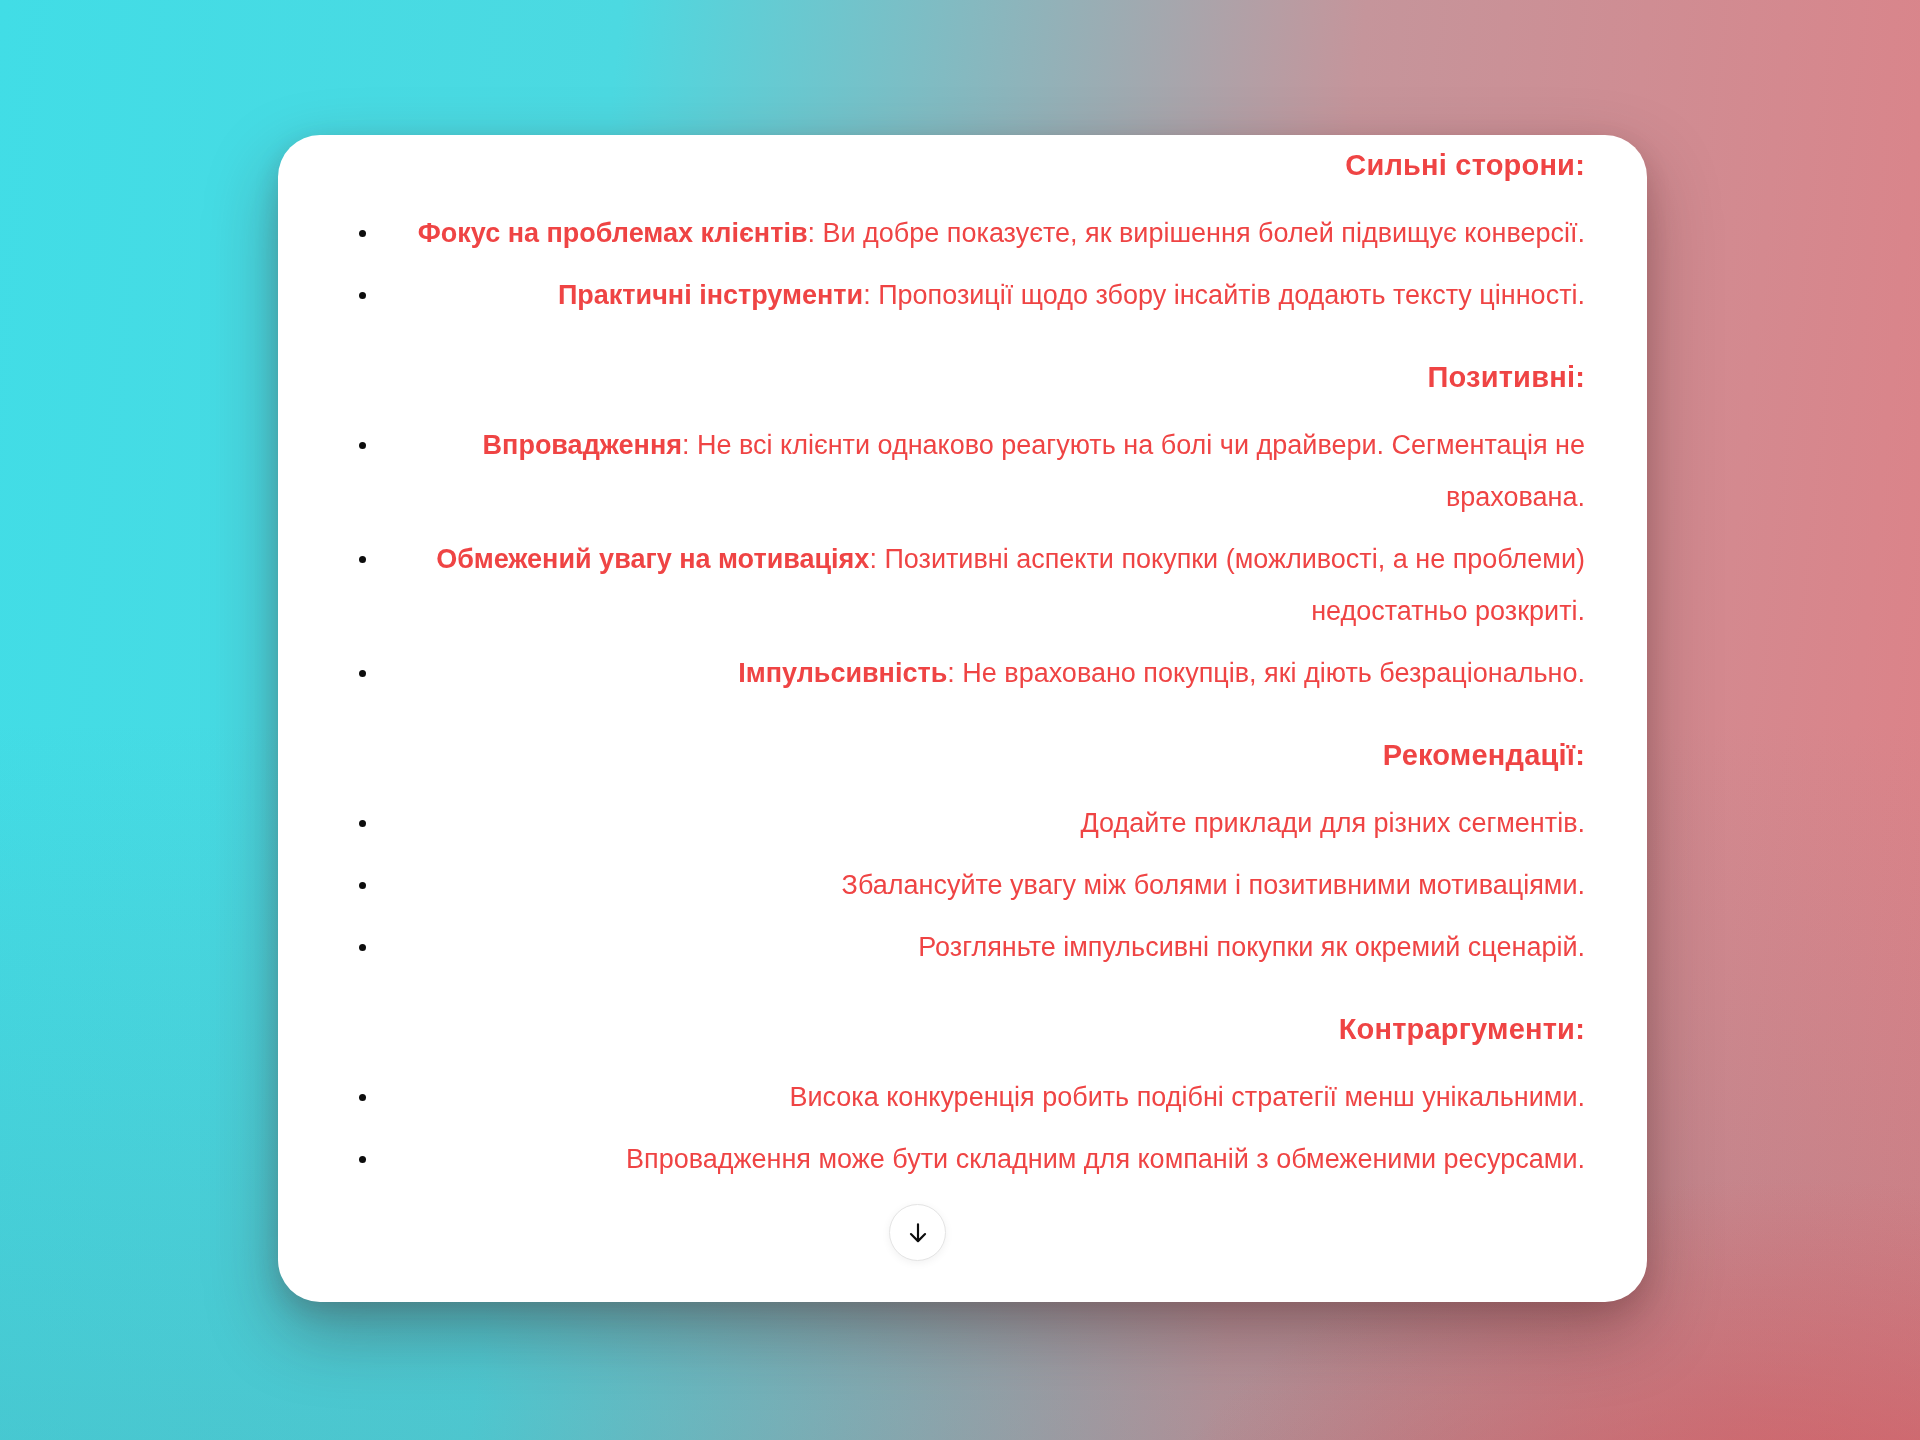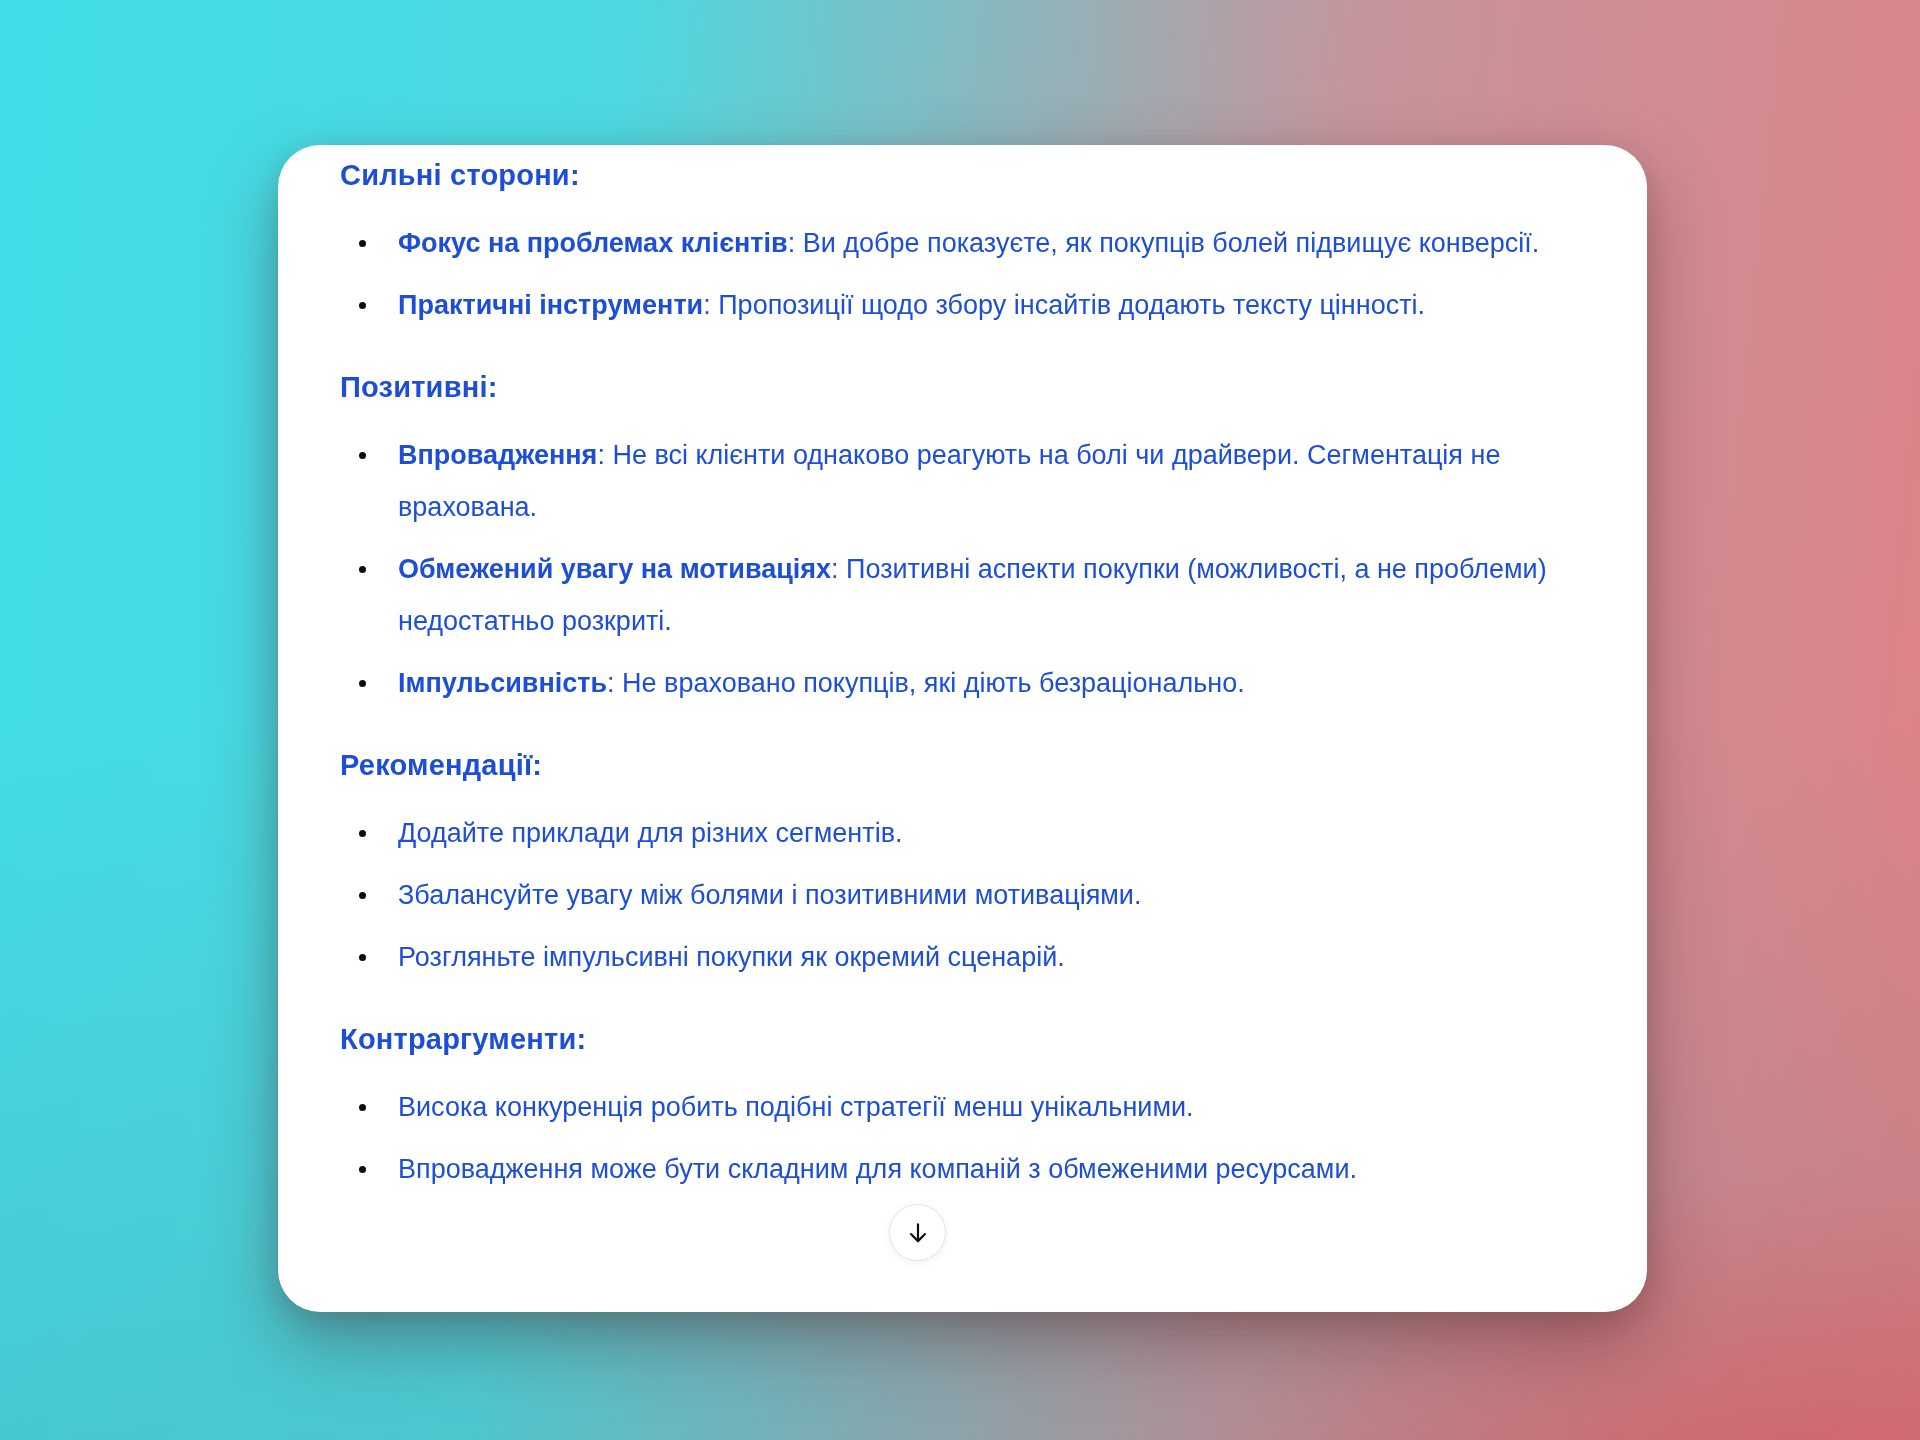--- a/index.html
+++ b/index.html
@@ -9,29 +9,30 @@
     position: relative;
     background:
       radial-gradient(1250px 950px at 93% 118%, rgba(226,70,76,0.80) 0%, rgba(226,70,76,0) 55%),
       linear-gradient(180deg, rgba(255,255,255,0) 50%, rgba(85,120,130,0.20) 100%),
       linear-gradient(96deg, #41dde6 0%, #4cd9e1 30%, #c5959b 66%, #de8187 100%);
   }
 
   .card {
     position: absolute;
     left: 278px;
-    top: 145px;
+    top: 135px;
     width: 1369px;
     height: 1167px;
     background: #ffffff;
     border-radius: 42px;
     padding: 2px 62px 0 62px;
     box-shadow: 0 30px 70px rgba(70,25,30,0.35), 0 8px 24px rgba(70,25,30,0.15);
     overflow: hidden;
-    color: #1d4ed8;
+    color: #ef4444;
+    text-align: right;
   }
 
   .section-heading {
     font-size: 29px;
     font-weight: 700;
     line-height: 36px;
     margin: 38px 0 24px 0;
     letter-spacing: 0.2px;
   }
   section:first-of-type .section-heading { margin-top: 10px; }
@@ -76,21 +77,21 @@
   .scroll-btn svg { display: block; }
 </style>
 </head>
 <body>
 
 <main class="card">
   <div id="sections-root">
   <section>
     <h2 class="section-heading">Сильні сторони:</h2>
     <ul class="bullet-list">
-  <li><span class="lead">Фокус на проблемах клієнтів</span><span>: Ви добре показуєте, як покупців болей підвищує конверсії.</span></li>
+  <li><span class="lead">Фокус на проблемах клієнтів</span><span>: Ви добре показуєте, як вирішення болей підвищує конверсії.</span></li>
 
   <li><span class="lead">Практичні інструменти</span><span>: Пропозиції щодо збору інсайтів додають тексту цінності.</span></li>
 </ul>
   </section>
 
   <section>
     <h2 class="section-heading">Позитивні:</h2>
     <ul class="bullet-list">
   <li><span class="lead">Впровадження</span><span>: Не всі клієнти однаково реагують на болі чи драйвери. Сегментація не врахована.</span></li>
 

